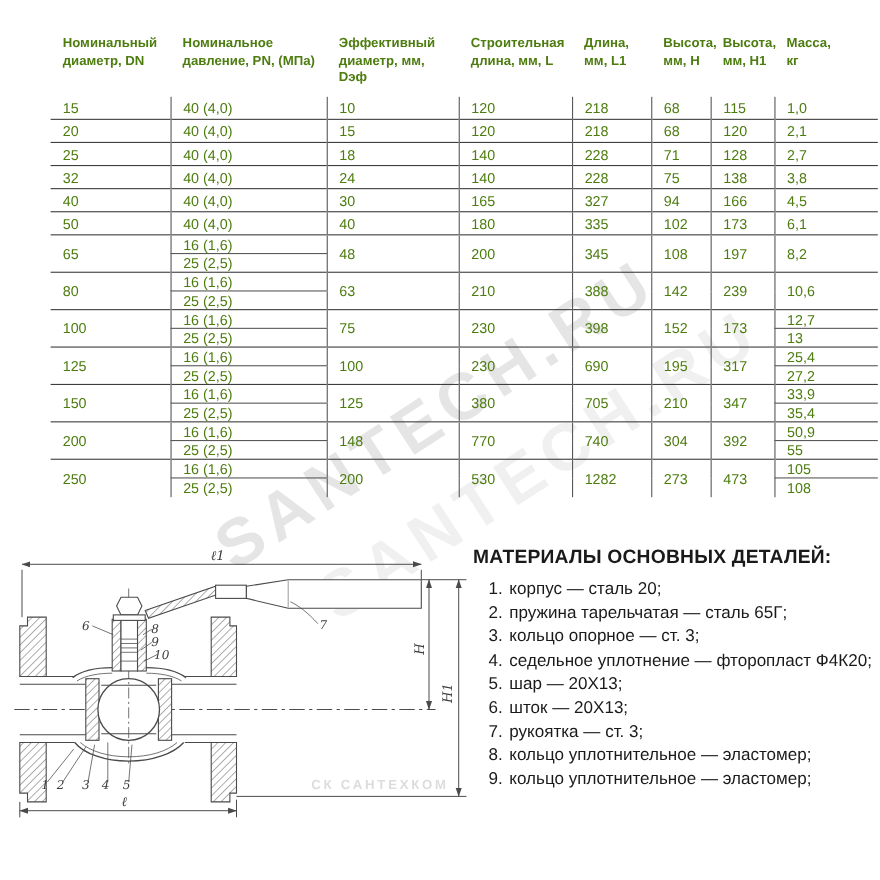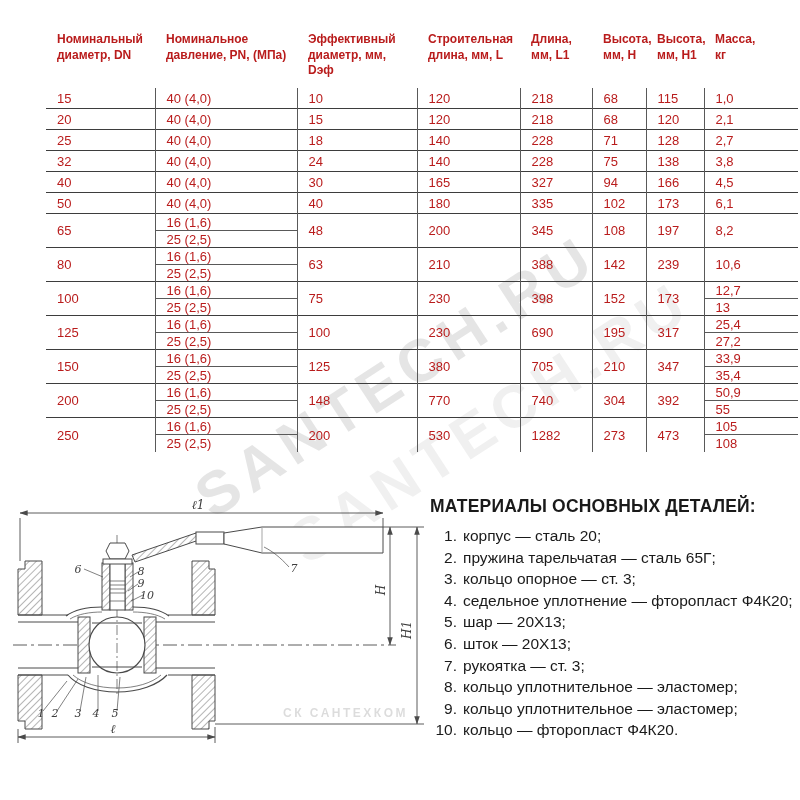--- a/index.html
+++ b/index.html
@@ -15,21 +15,21 @@
   }
   .wm1{left:86px;top:342px;}
   .wm2{left:180px;top:388px;color:rgba(40,40,40,0.07);}
   .wm-bottom{
     position:absolute;left:283px;top:706px;font-weight:bold;font-size:12px;
     letter-spacing:2.5px;color:rgba(40,40,40,0.16);z-index:0;white-space:nowrap;
   }
   
   table.spec{
     position:absolute;left:46px;top:30px;width:752px;z-index:1;
-    border-collapse:collapse;table-layout:fixed;color:#b91c1c;
+    border-collapse:collapse;table-layout:fixed;color:#4d7c0f;
   }
   .spec th{
     font-size:12px;font-weight:bold;text-align:left;vertical-align:top;
     padding:2px 2px 9px 11px;white-space:pre-line;line-height:1.3;
   }
   .spec td{font-size:13px;padding:0 2px 0 11px;vertical-align:middle;}
   .spec tbody.single tr{height:21px;margin-top:10px;}
   .spec tbody.multi tr{height:17px;}
   .spec td.vl{border-left:1px solid #595959;}
   .spec tr.gline td{border-top:1.4px solid #3d3d3d;}
@@ -299,24 +299,20 @@
         <span class="mtext">рукоятка — ст. 3;</span>
       </div>
       <div class="mitem">
         <span class="mnum">8.</span>
         <span class="mtext">кольцо уплотнительное — эластомер;</span>
       </div>
       <div class="mitem">
         <span class="mnum">9.</span>
         <span class="mtext">кольцо уплотнительное — эластомер;</span>
       </div>
-      <div class="mitem">
-        <span class="mnum">10.</span>
-        <span class="mtext">кольцо  — фторопласт Ф4К20.</span>
-      </div>
     </div>
 </div>
 
 <div class="drawing">
 <svg viewBox="0 0 425 305" width="425" height="305">
   <defs>
     <pattern id="hatch" width="5" height="5" patternUnits="userSpaceOnUse" patternTransform="rotate(45)">
       <rect width="5" height="5" fill="#ffffff"></rect>
       <line x1="0" y1="0" x2="0" y2="5" stroke="#787878" stroke-width="1.1"></line>
     </pattern>

